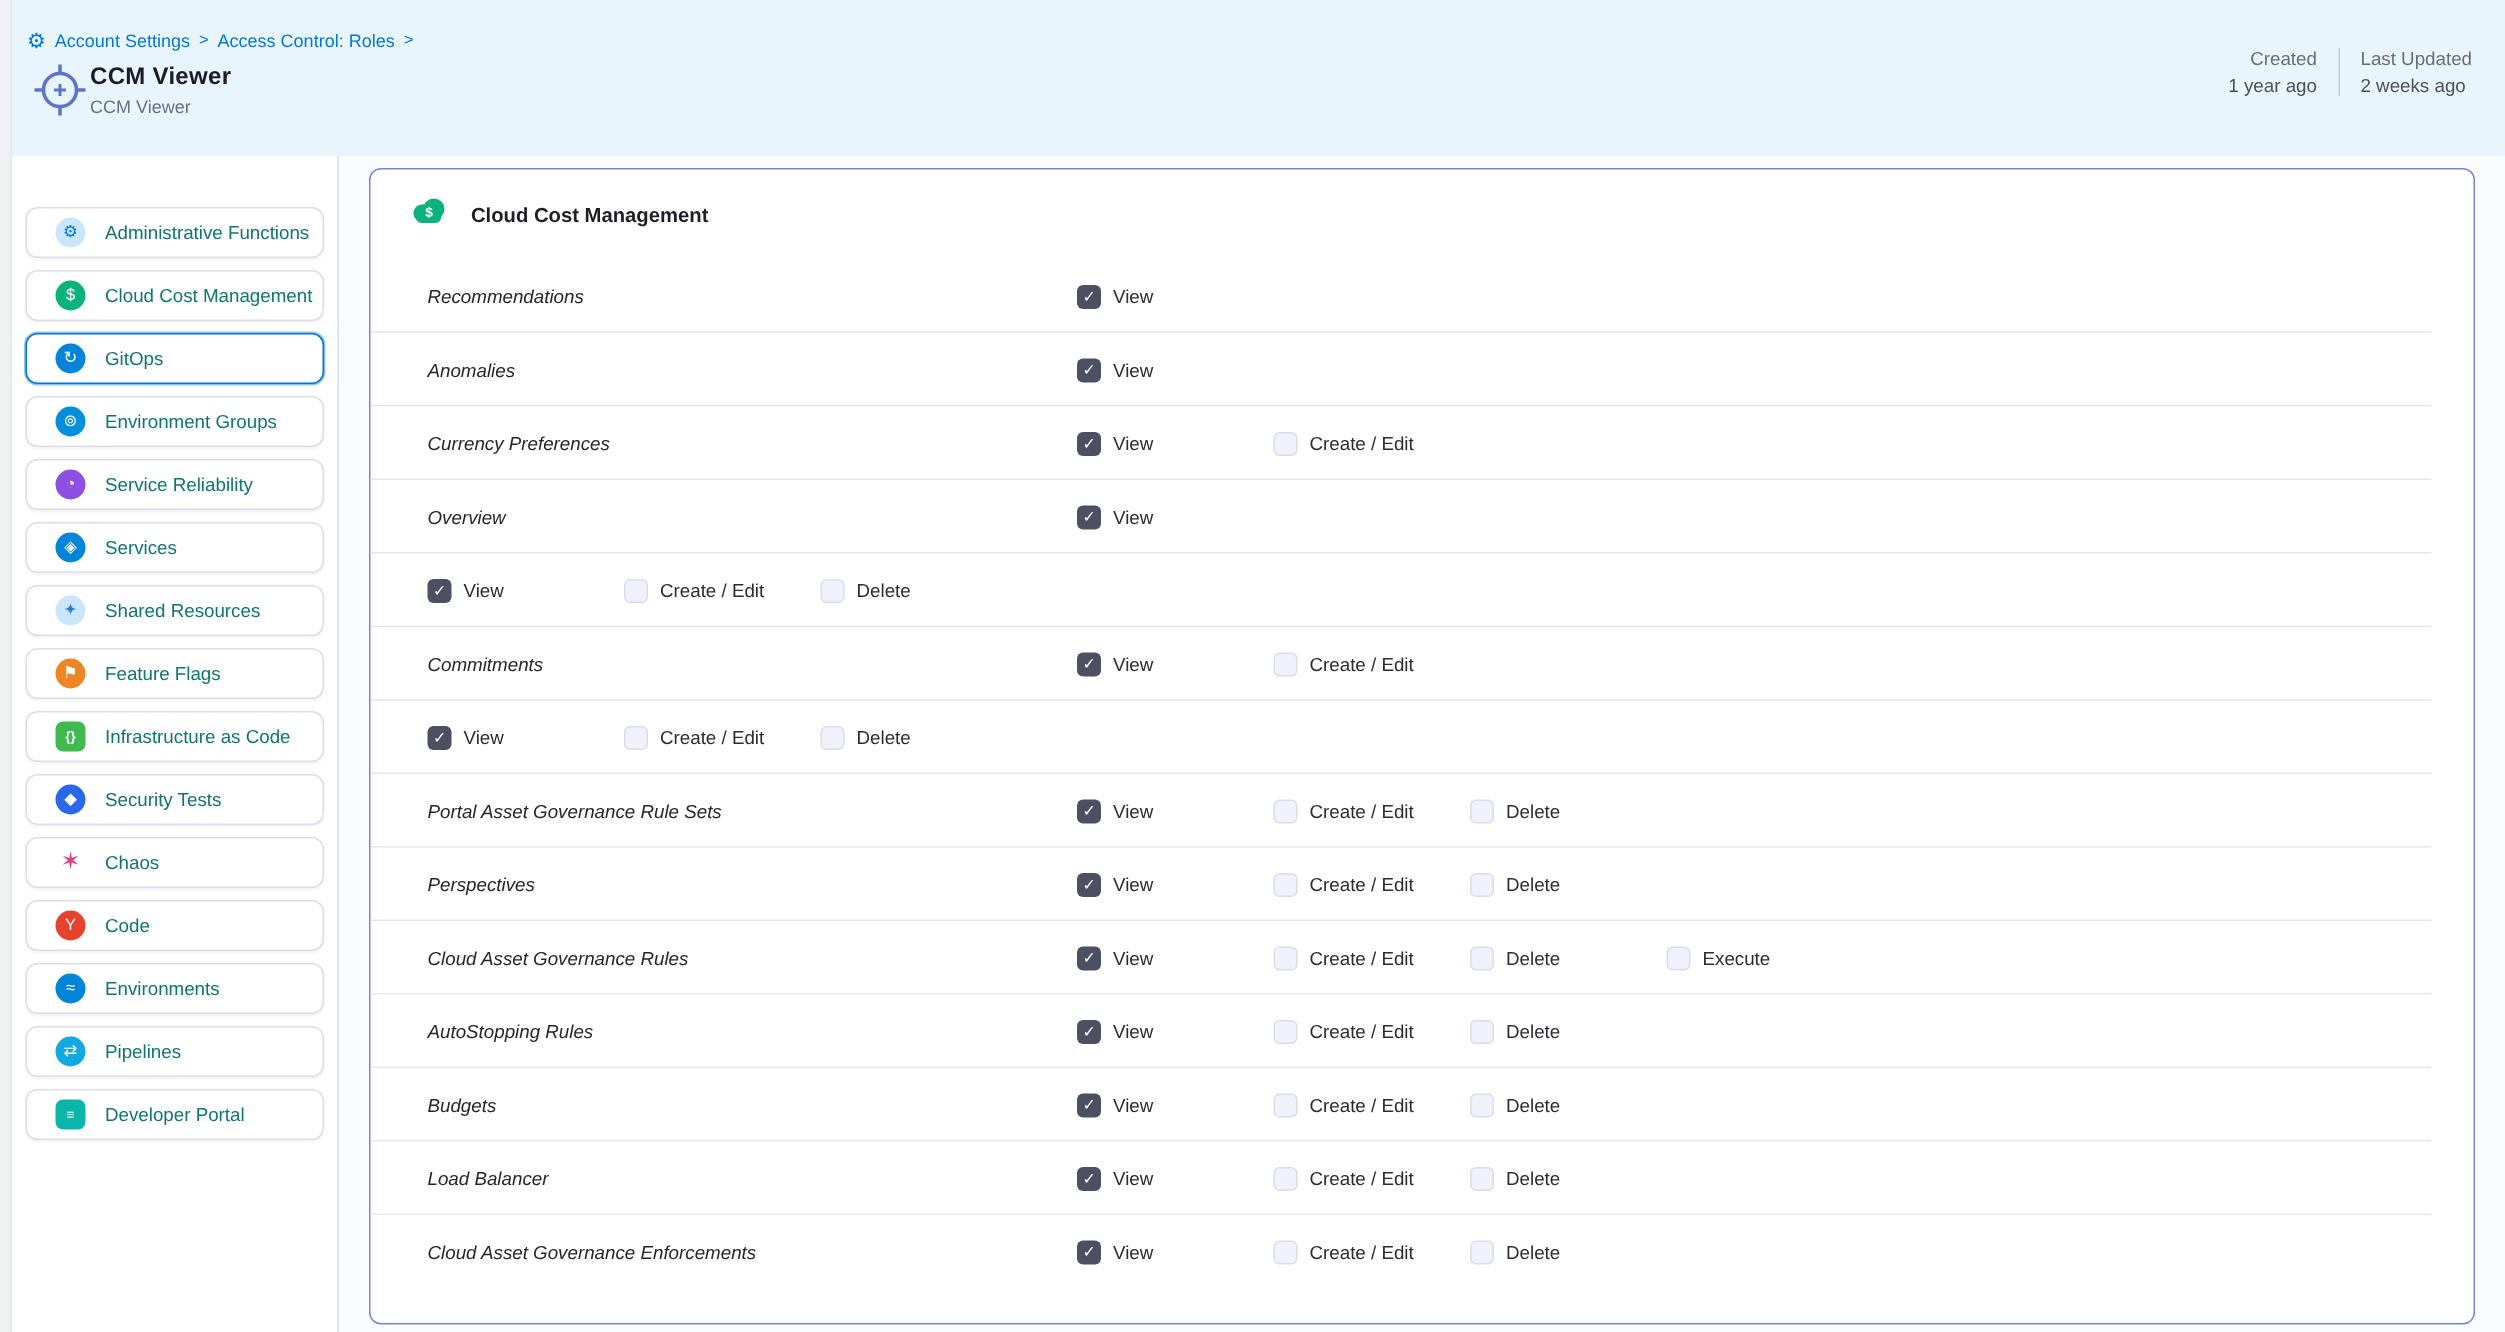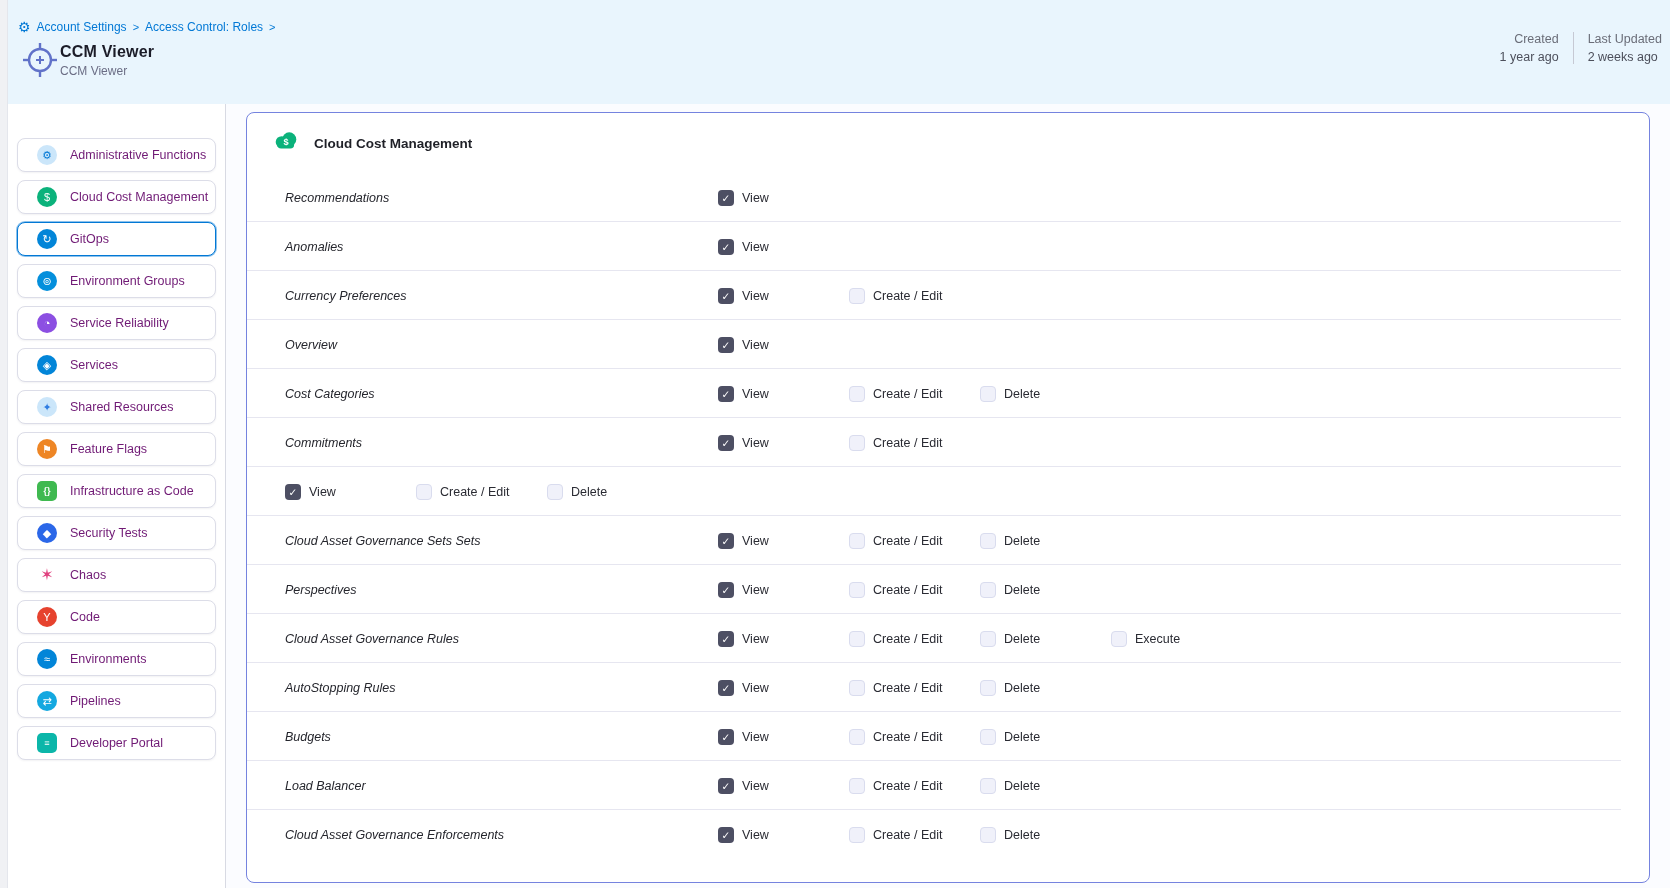--- a/index.html
+++ b/index.html
@@ -13,40 +13,40 @@
   .topbar { position:relative; margin-left:8px; height:104px; background:#e9f5fd; }
   .breadcrumb { display:flex; align-items:center; gap:6px; padding:20px 0 0 10px;
                 font-size:12px; color:#0278d5; }
   .bc-gear { color:#0278d5; font-size:14px; line-height:1; }
   .bc-link { color:#0278d5; text-decoration:none; cursor:pointer; }
   .bc-sep { color:#0278d5; font-size:11px; }
   .title-row { display:flex; align-items:center; padding:6px 0 0 12px; }
   .role-icon { width:40px; height:40px; display:flex; align-items:center; justify-content:center; }
   .page-title { font-size:16px; font-weight:bold; color:#1b1c28; letter-spacing:.2px; }
   .page-subtitle { font-size:12px; color:#6b6d85; margin-top:3px; }
-  .meta { position:absolute; top:32px; right:8px; display:flex; align-items:stretch; gap:14px; }
+  .meta { position:absolute; top:32px; right:22px; display:flex; align-items:stretch; gap:14px; }
   .meta-block { font-size:12.5px; }
   .meta-block.right-align { text-align:right; }
   .meta-label { color:#6a6d78; margin-bottom:4px; }
   .meta-value { color:#4c4f5b; }
   .meta-divider { width:1px; background:#c6c9d4; }
 
   
   .content { display:flex; margin-left:8px; height:784px; background:#fff; }
   .sidebar { width:218px; border-right:1px solid #d8dae3; padding:34px 9px 0 9px; background:#fff; }
   .side-item { display:flex; align-items:center; gap:13px; height:34px; padding-left:19px;
                margin-bottom:8px; background:#fff; border:1px solid #dcdde8; border-radius:8px;
                box-shadow:0 1px 2px rgba(40,41,61,.06); cursor:pointer; }
   .side-item.selected { border-color:#0278d5; box-shadow:0 0 0 1px rgba(2,120,213,.45); }
   .side-icon { width:20px; height:20px; min-width:20px; display:flex; align-items:center;
                justify-content:center; font-size:11px; line-height:1; }
   .shape-circle { border-radius:50%; }
   .shape-square { border-radius:5px; font-size:9px; font-weight:bold; }
   .shape-bare   { background:transparent !important; font-size:16px; }
-  .side-label { font-size:12.5px; color:#701a75; }
+  .side-label { font-size:12.5px; color:#0f766e; }
 
   
   .main { flex:1; background:#fbfcff; padding:8px 20px 5px 20px; }
   .panel { width:100%; height:771px; background:#fff; border:1px solid #7583df; border-radius:8px;
            overflow:hidden; }
   .panel-header { height:60px; display:flex; align-items:center; gap:15px; padding-left:26px; }
   .panel-title { font-size:13.5px; font-weight:bold; color:#1f2027; }
   .perm-row { position:relative; height:49px; display:flex; align-items:center; padding-left:38px; }
   .perm-row:not(:last-child)::after { content:""; position:absolute; left:0; right:28px; bottom:0;
            height:1px; background:#e6e6f0; }
@@ -238,21 +238,20 @@
     <div class="row-name">Overview</div>
     <div class="row-cells">
   <label class="perm-slot">
     <span class="cb checked">✓</span>
     <span class="perm-label">View</span>
   </label>
 </div>
   </div>
 
   <div class="perm-row">
-    <div class="row-name">Cost Categories</div>
     <div class="row-cells">
   <label class="perm-slot">
     <span class="cb checked">✓</span>
     <span class="perm-label">View</span>
   </label>
 
   <label class="perm-slot">
     <span class="cb un"></span>
     <span class="perm-label">Create / Edit</span>
   </label>
@@ -292,21 +291,21 @@
   </label>
 
   <label class="perm-slot">
     <span class="cb un"></span>
     <span class="perm-label">Delete</span>
   </label>
 </div>
   </div>
 
   <div class="perm-row">
-    <div class="row-name">Cloud Asset Governance Sets Sets</div>
+    <div class="row-name">Portal Asset Governance Rule Sets</div>
     <div class="row-cells">
   <label class="perm-slot">
     <span class="cb checked">✓</span>
     <span class="perm-label">View</span>
   </label>
 
   <label class="perm-slot">
     <span class="cb un"></span>
     <span class="perm-label">Create / Edit</span>
   </label>

